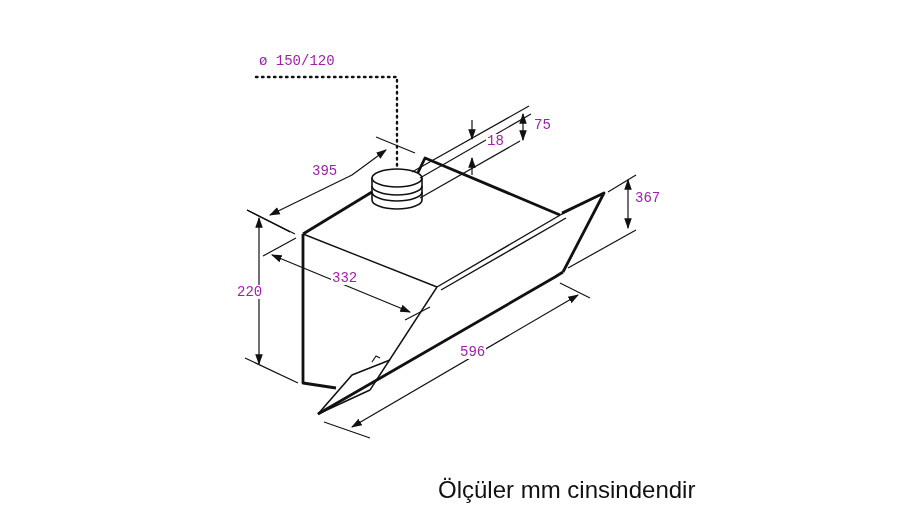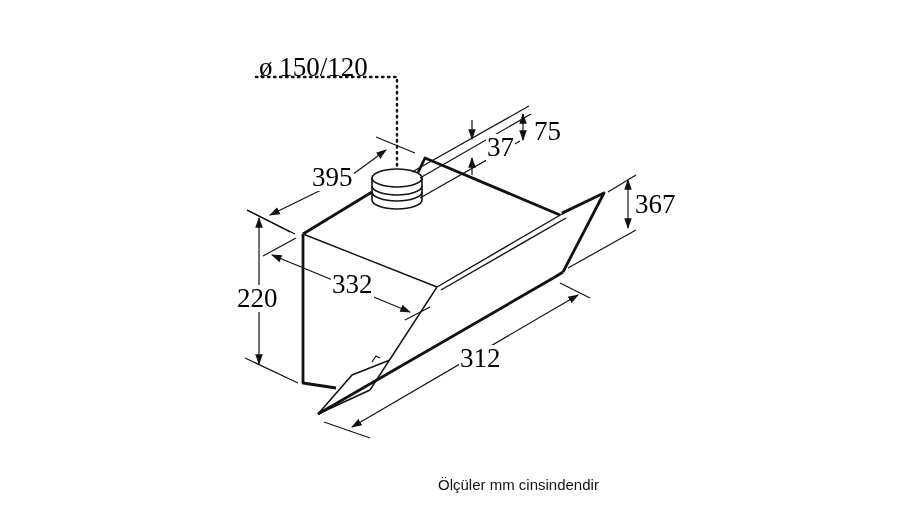--- a/index.html
+++ b/index.html
@@ -1,19 +1,19 @@
 <!DOCTYPE html>
 <html><head>
   <meta charset="utf-8">
   <style>
     html, body { margin: 0; padding: 0; background: #ffffff; }
     body { width: 900px; height: 506px; position: relative; overflow: hidden; font-family: "Liberation Sans", sans-serif; }
     svg { position: absolute; left: 0; top: 0; }
-    .dim-label { position: absolute; font-family: Liberation Serif, serif; font-size: 27px; color: #000000; line-height: 1; white-space: nowrap; background: #fff; padding: 0 1px; }
-    .caption { position: absolute; left: 438px; top: 476px; font-family: "Liberation Sans", sans-serif; font-size: 15px; color: #111; white-space: nowrap; }
+    .dim-label { position: absolute; font-family: Liberation Mono, monospace; font-size: 14px; color: #a21caf; line-height: 1; white-space: nowrap; background: #fff; padding: 0 1px; }
+    .caption { position: absolute; left: 438px; top: 476px; font-family: "Liberation Sans", sans-serif; font-size: 24px; color: #111; white-space: nowrap; }
   </style>
 </head>
 <body>
 
 <svg width="900" height="506" viewBox="0 0 900 506">
   <defs>
     <marker id="arr" viewBox="0 0 10 10" refX="9" refY="5" markerWidth="9" markerHeight="9" orient="auto-start-reverse">
       <path d="M0,1.5 L10,5 L0,8.5 z" fill="#111"></path>
     </marker>
   </defs>
@@ -79,20 +79,20 @@
     <line x1="405" y1="320" x2="430" y2="307"></line>
 
     <line x1="560" y1="283" x2="590" y2="298"></line>
     <line x1="324" y1="422" x2="370" y2="438"></line>
     <line x1="352" y1="427" x2="578" y2="295" marker-start="url(#arr)" marker-end="url(#arr)"></line>
   </g>
 </svg>
 
 <div class="dim-label" style="left:258px;top:54px;background:transparent;">ø 150/120</div>
 <div class="dim-label" style="left:311px;top:164px;text-align:right;">395</div>
-<div class="dim-label" style="left:486px;top:134px;">37</div>
+<div class="dim-label" style="left:486px;top:134px;">18</div>
 <div class="dim-label" style="left:533px;top:118px;">75</div>
 <div class="dim-label" style="left:634px;top:191px;">367</div>
 <div class="dim-label" style="left:236px;top:285px;">220</div>
 <div class="dim-label" style="left:331px;top:271px;">332</div>
-<div class="dim-label" style="left:459px;top:345px;">312</div>
+<div class="dim-label" style="left:459px;top:345px;">596</div>
 
 <div class="caption">Ölçüler mm cinsindendir</div>
 
 </body></html>

